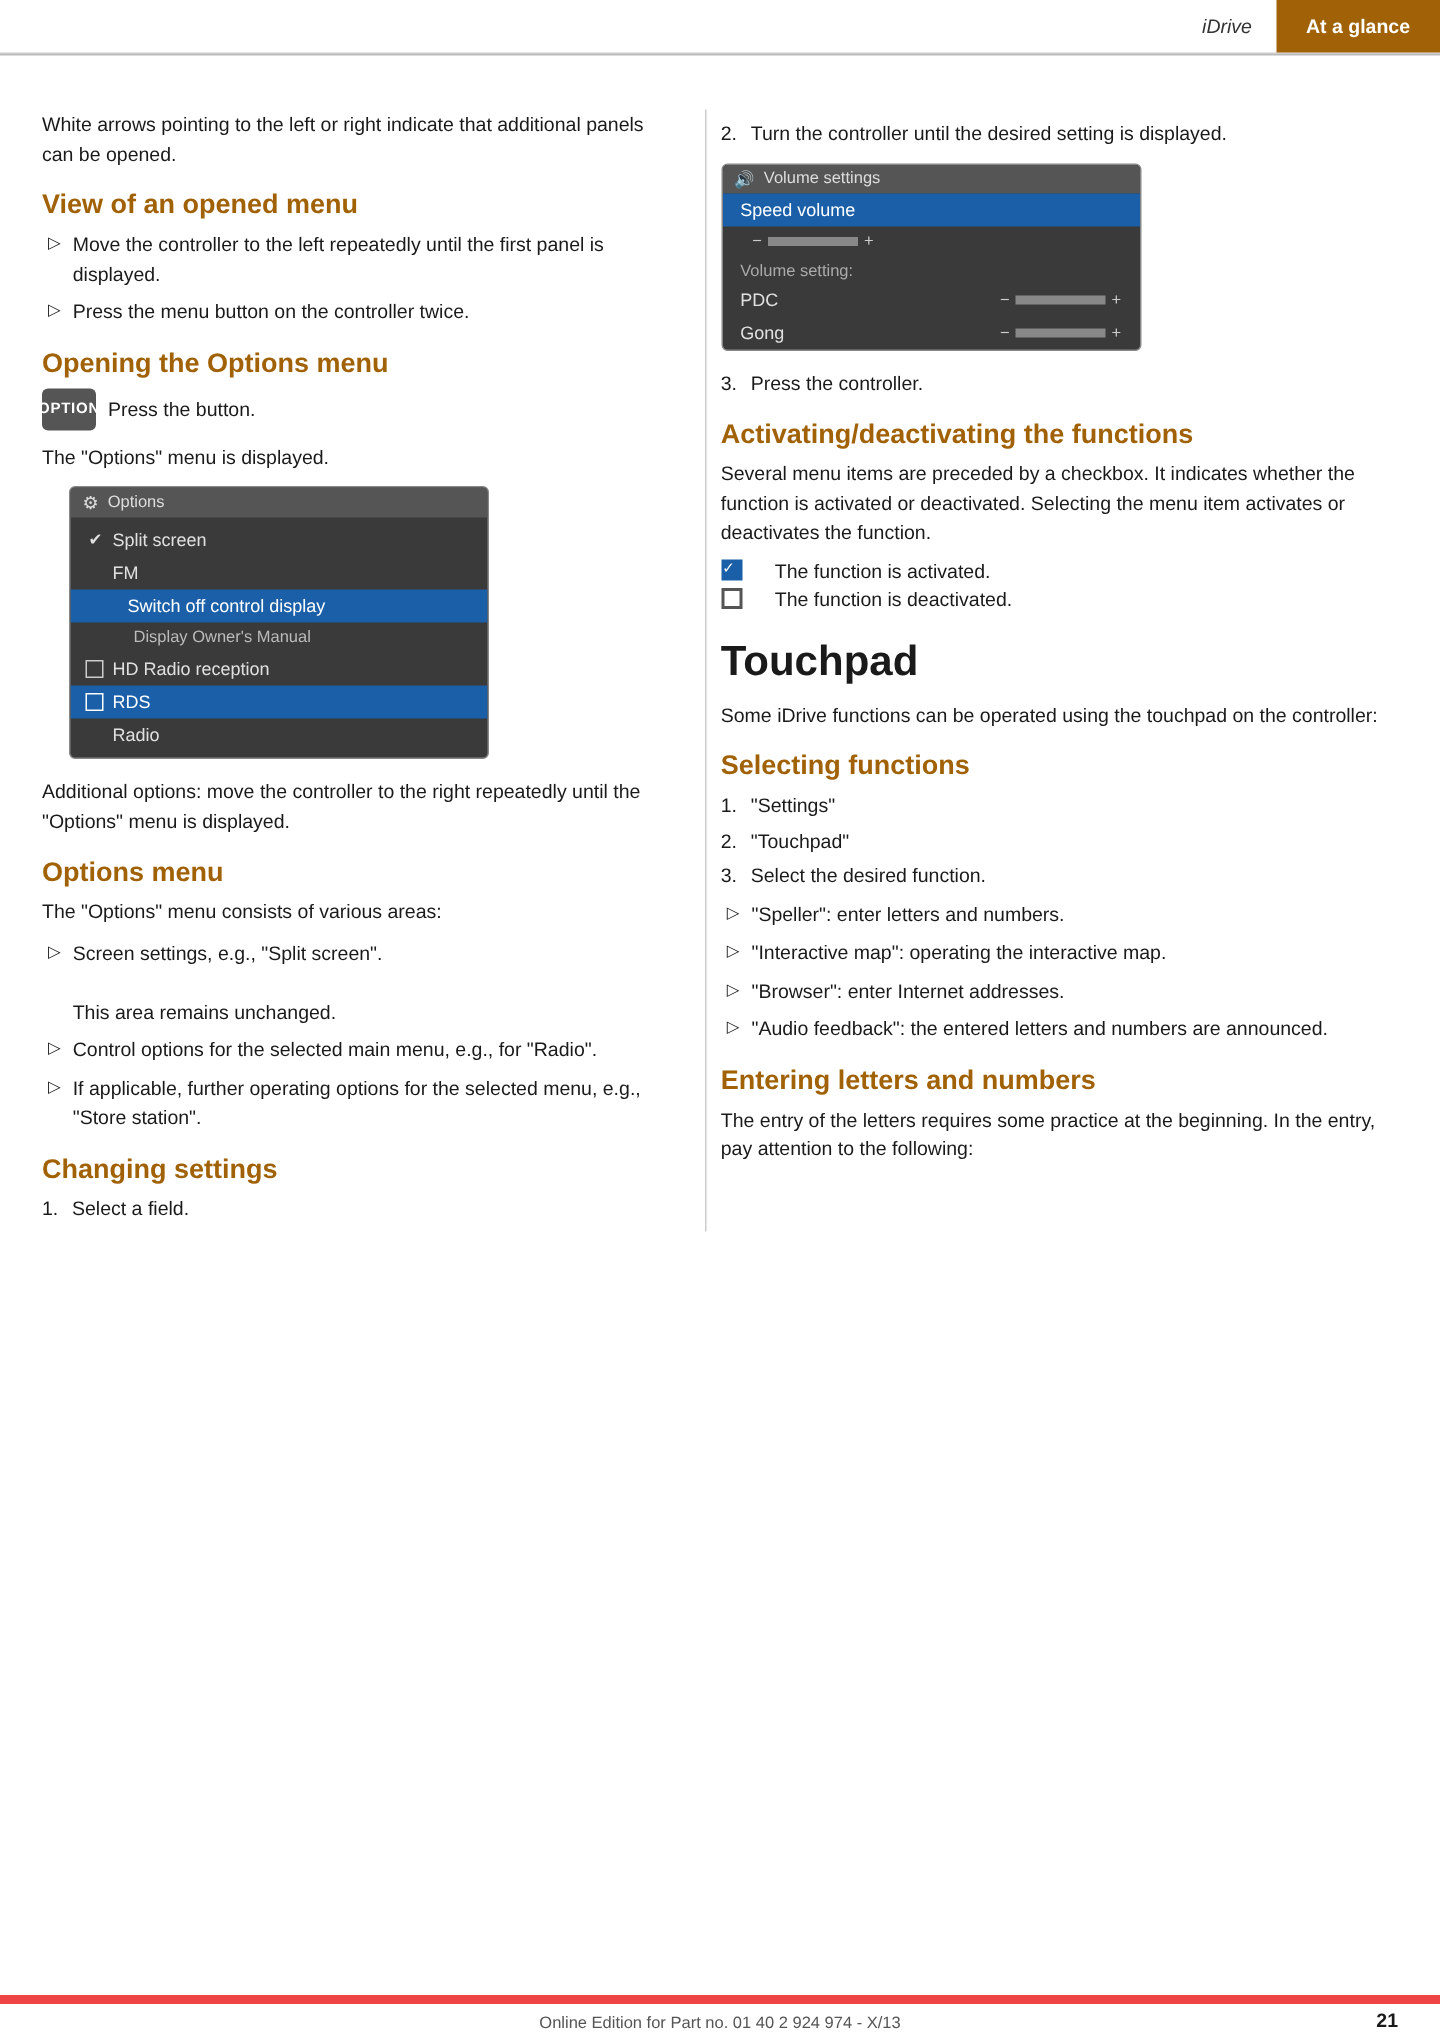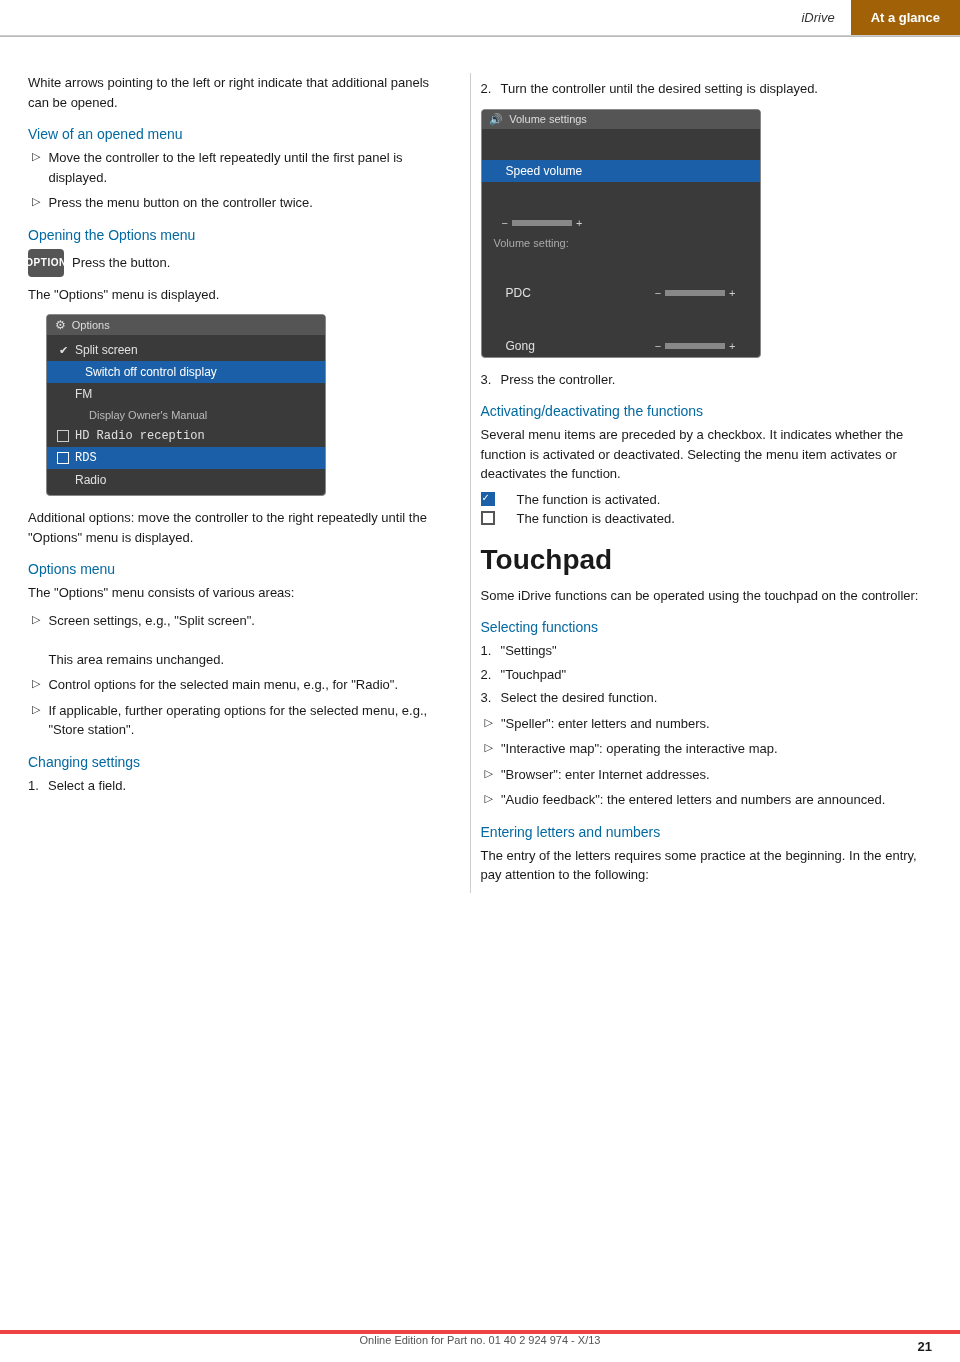--- a/index.html
+++ b/index.html
@@ -63,23 +63,23 @@
       margin-top: 0;
     }
 
     p {
       line-height: 1.5;
       margin-bottom: 8px;
       font-size: 13px;
     }
 
     .section-heading {
-      color: #0369a1;
-      font-size: 14px;
-      font-weight: normal;
+      color: #a16207;
+      font-size: 18px;
+      font-weight: bold;
       margin: 14px 0 6px 0;
     }
 
     .bullet-item {
       display: flex;
       margin-bottom: 6px;
       padding-left: 4px;
     }
     .bullet-arrow {
       color: #1a1a1a;
@@ -160,21 +160,20 @@
     .menu-item .check-icon {
       position: absolute;
       left: 12px;
       top: 50%;
       transform: translateY(-50%);
       font-size: 11px;
       color: #e0e0e0;
     }
     .menu-item.with-checkbox {
       padding-left: 28px;
-      font-family: Liberation Mono, monospace;
     }
     .menu-item .checkbox {
       position: absolute;
       left: 10px;
       top: 50%;
       transform: translateY(-50%);
       width: 12px;
       height: 12px;
       border: 1px solid #ccc;
       background: transparent;
@@ -196,26 +195,25 @@
     }
     .vol-title-bar {
       background: #555;
       color: #ddd;
       font-size: 11px;
       padding: 3px 8px;
       display: flex;
       align-items: center;
     }
     .vol-item {
-      padding: 4px 24px;
+      padding: 4px 12px;
       font-size: 12px;
       color: #e0e0e0;
       display: flex;
       align-items: center;
-      margin-top: 31px;
     }
     .vol-item.highlighted {
       background: #1a5fa8;
       color: #fff;
     }
     .vol-item-label {
       flex: 1;
     }
     .vol-bar-container {
       display: flex;
@@ -307,22 +305,23 @@
       gap: 16px;
     }
 
     
     .footer {
       position: absolute;
       bottom: 0;
       left: 0;
       right: 0;
       height: 32px;
-      border-top: 4px solid #ef4444;
-      display: flex;
+      border-top: 6px solid #ef4444;
+      display: flex;
+      align-items: center;
       justify-content: center;
       font-size: 11px;
       color: #555;
     }
     .page-num {
       position: absolute;
       right: 28px;
       bottom: 8px;
       font-size: 13px;
       color: #1a1a1a;
@@ -372,24 +371,24 @@
       <div class="menu-screenshot">
         <div class="menu-title-bar">
           <span class="gear-icon">⚙</span>
           <span>Options</span>
         </div>
         <div class="menu-items">
           <div class="menu-item">
             <span class="check-icon">✔</span>
             Split screen
           </div>
+          <div class="menu-item">FM</div>
           <div class="menu-item highlighted">
             &nbsp;&nbsp;&nbsp;Switch off control display
           </div>
-          <div class="menu-item">FM</div>
           <div class="menu-item sub-item">Display Owner's Manual</div>
           <div class="menu-item with-checkbox">
             <span class="checkbox"></span>
             HD Radio reception
           </div>
           <div class="menu-item with-checkbox highlighted">
             <span class="checkbox" style="border-color:#fff;"></span>
             RDS
           </div>
           <div class="menu-item">Radio</div>

